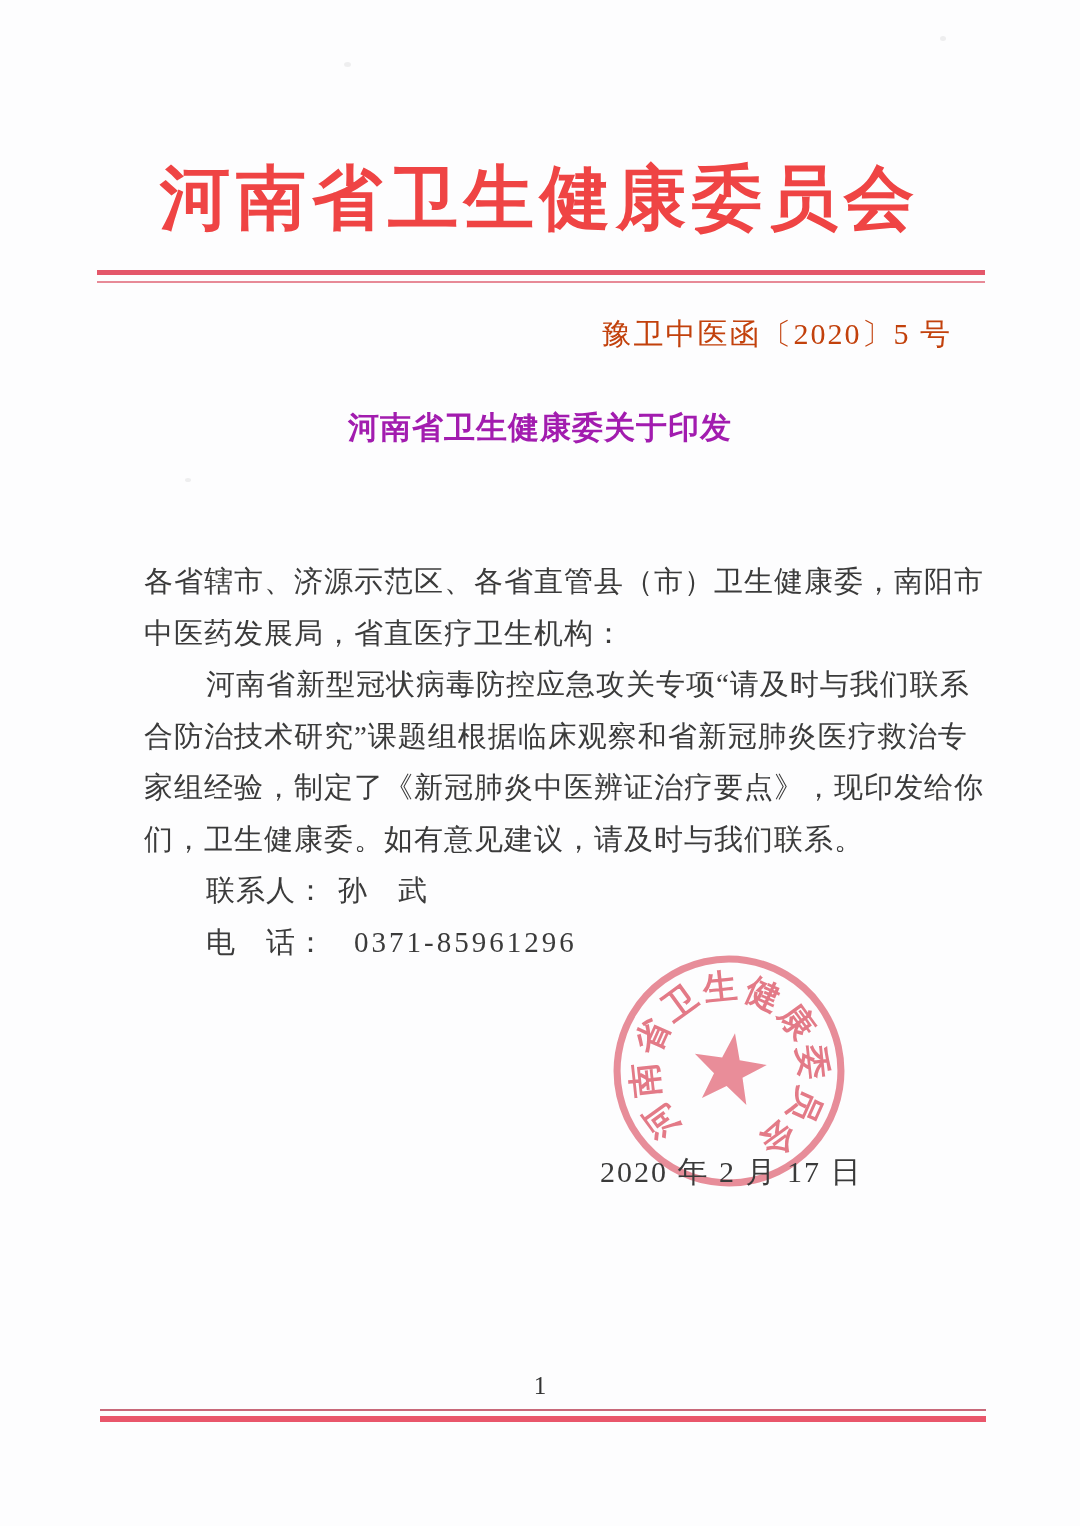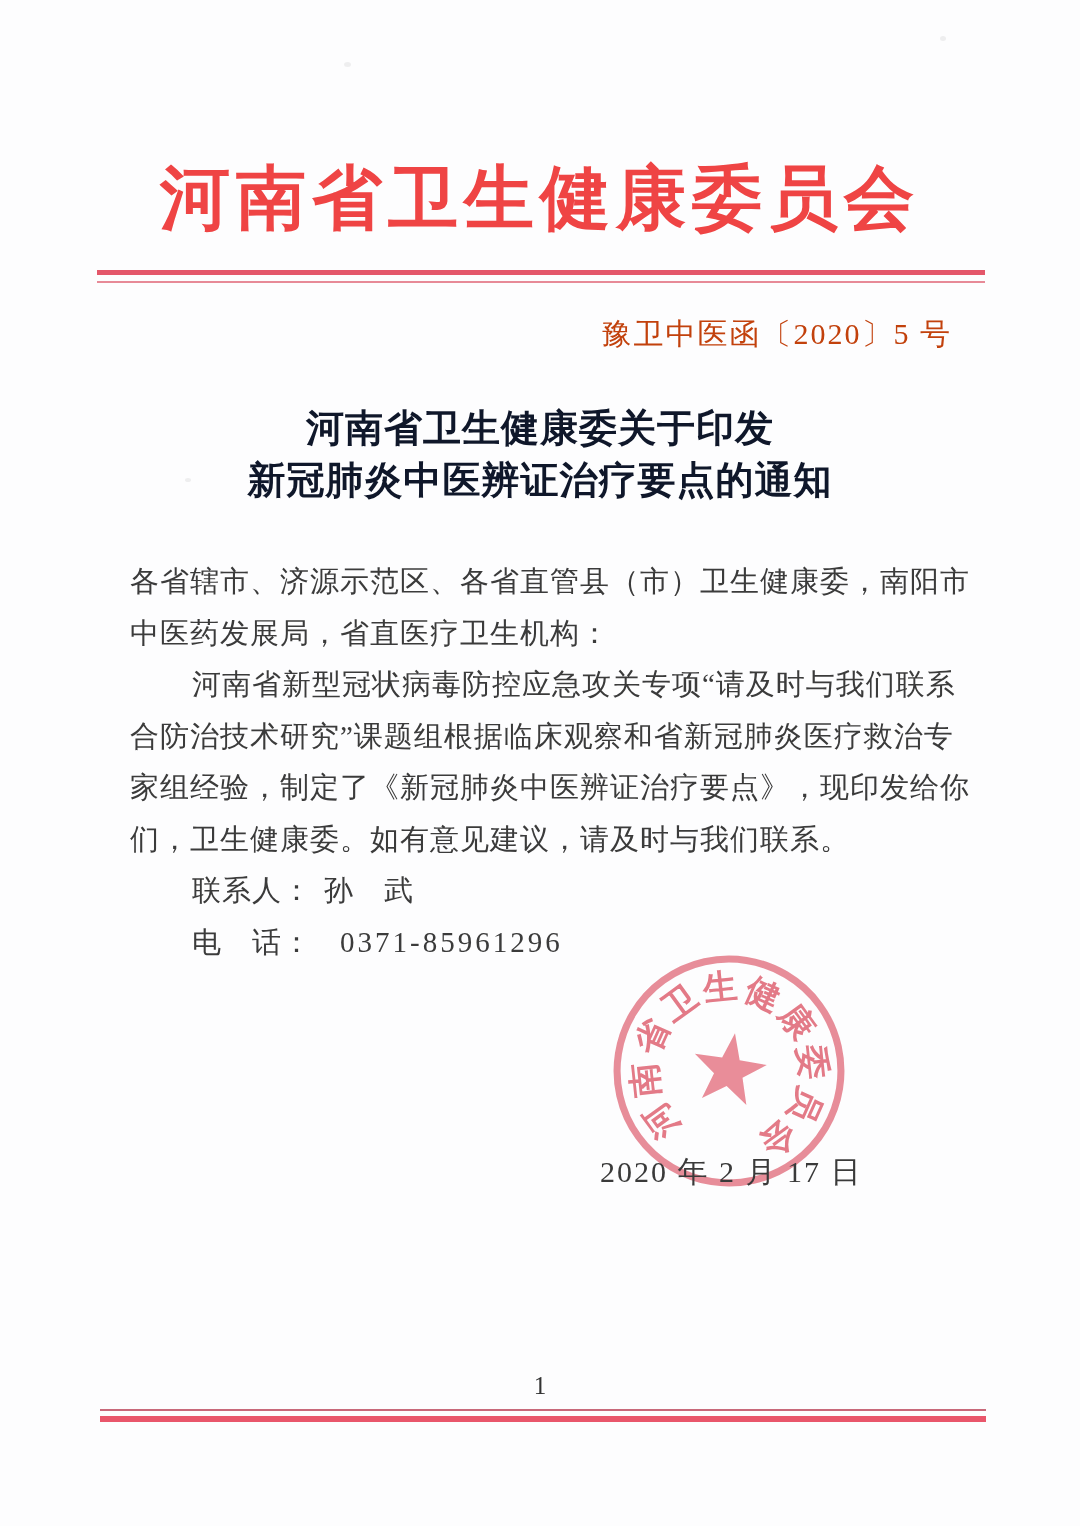--- a/index.html
+++ b/index.html
@@ -32,26 +32,26 @@
   }
   .doc-number {
     position: absolute; top: 314px; right: 128px;
     font-size: 30px; letter-spacing: 2px; color: #c2410c;
     white-space: nowrap;
     margin-left: 28px;
   }
   .title {
     position: absolute; top: 402px; left: 0; width: 100%;
     text-align: center;
-    font-size: 38px; font-weight: bold; line-height: 52px;
-    letter-spacing: 1px; color: #0f172a;
+    font-size: 31px; font-weight: bold; line-height: 52px;
+    letter-spacing: 1px; color: #a21caf;
     white-space: nowrap;
   }
   .body-block {
-    position: absolute; top: 556px; left: 130px; width: 830px;
+    position: absolute; top: 556px; left: 144px; width: 830px;
     font-size: 29px; line-height: 51.5px; letter-spacing: 1px;
     color: #3b3b3b;
   }
   .line { height: 51.5px; white-space: nowrap; }
   .indent { padding-left: 62px; }
   .name-gap { margin-left: 12px; }
   .num-gap { margin-left: 28px; letter-spacing: 3px; }
   .seal {
     position: absolute; left: 608px; top: 950px;
     width: 242px; height: 242px;
@@ -95,21 +95,20 @@
 
   <div class="letterhead">河南省卫生健康委员会</div>
 
   <div class="rule-thick"></div>
   <div class="rule-thin"></div>
 
   <div class="doc-number">豫卫中医函〔2020〕5 号</div>
 
   <div class="title">
     <div>河南省卫生健康委关于印发</div>
-    <div>新冠肺炎中医辨证治疗要点的通知</div>
   </div>
 
   <div class="body-block">
     <div class="line">各省辖市、济源示范区、各省直管县（市）卫生健康委，南阳市</div>
     <div class="line">中医药发展局，省直医疗卫生机构：</div>
     <div class="line indent">河南省新型冠状病毒防控应急攻关专项“请及时与我们联系</div>
     <div class="line">合防治技术研究”课题组根据临床观察和省新冠肺炎医疗救治专</div>
     <div class="line">家组经验，制定了《新冠肺炎中医辨证治疗要点》，现印发给你</div>
     <div class="line">们，卫生健康委。如有意见建议，请及时与我们联系。</div>
     <div class="line indent">

